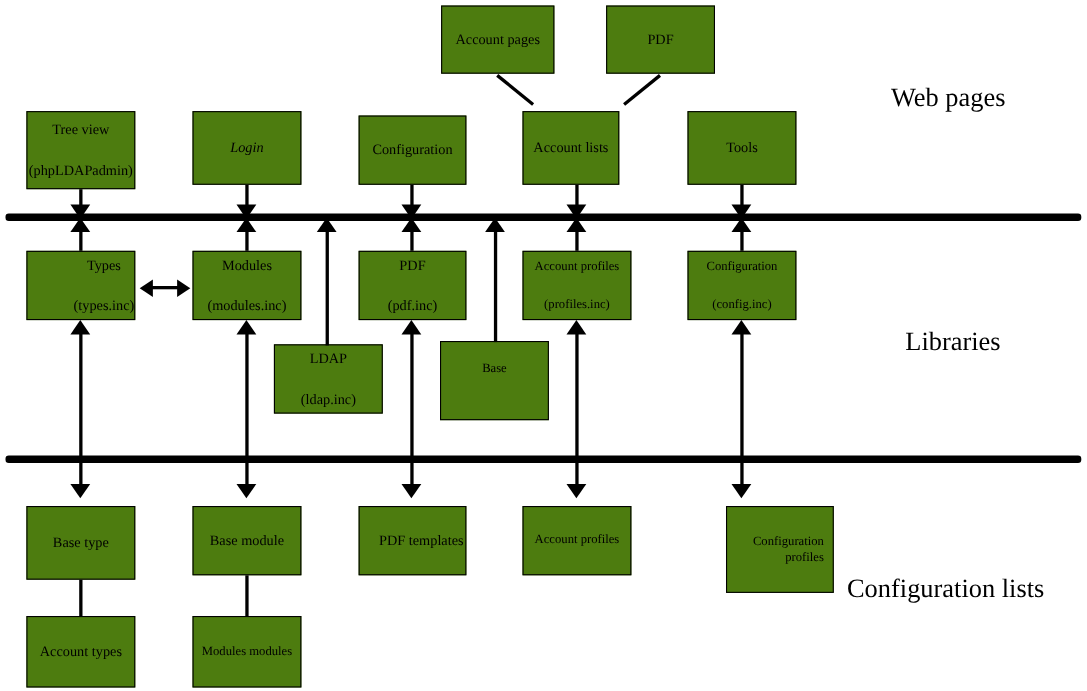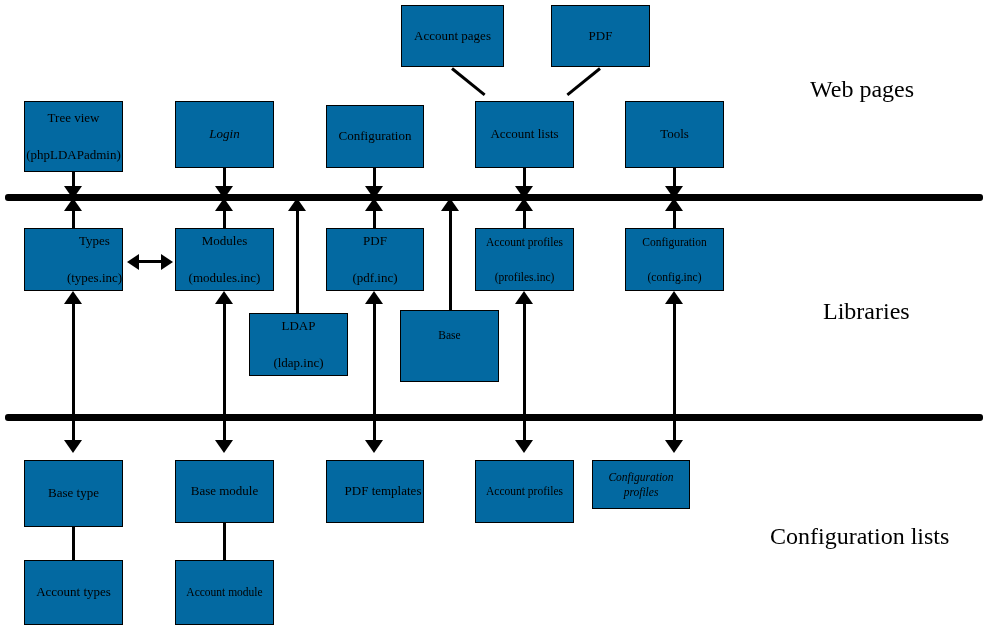--- a/index.html
+++ b/index.html
@@ -13,26 +13,26 @@
     width: 988px;
     height: 628px;
     background: #ffffff;
     overflow: hidden;
     font-family: "Liberation Serif", "DejaVu Serif", serif;
   }
   .box {
     position: absolute;
     box-sizing: border-box;
     border: 1px solid #000000;
-    background: #0369a1;
+    background: #4d7c0f;
     display: flex;
     flex-direction: column;
     align-items: center;
     justify-content: center;
-    text-align: center;
+    text-align: right;
     z-index: 5;
   }
   .box .line1 {
     font-size: 13px;
     color: #000000;
     line-height: 1.1;
     white-space: nowrap;
   }
   .box .line2 {
     font-size: 13px;
@@ -139,21 +139,21 @@
   </div>
 
   <div class="box" style="left:175px; top:101px; width:99px; height:67px;font-style:italic;">
     <span class="line1">Login</span>
   </div>
 
   <div class="box" style="left:326px; top:105px; width:98px; height:63px;">
     <span class="line1">Configuration</span>
   </div>
 
-  <div class="box" style="left:475px; top:101px; width:99px; height:67px;">
+  <div class="box" style="left:475px; top:101px; width:88px; height:67px;">
     <span class="line1">Account lists</span>
   </div>
 
   <div class="box" style="left:625px; top:101px; width:99px; height:67px;">
     <span class="line1">Tools</span>
   </div>
 
   <div class="section-label" style="left:810px; top:76px;">Web pages</div>
 
   <div class="hbar" style="left:5px; top:194px; width:978px;"></div>
@@ -270,30 +270,30 @@
   </div>
 
   <div class="box" style="left:326px; top:460px; width:98px; height:63px;padding-left:16px;">
     <span class="line1">PDF templates</span>
   </div>
 
   <div class="box tight" style="left:475px; top:460px; width:99px; height:63px;">
     <span class="line1">Account profiles</span>
   </div>
 
-  <div class="box tight" style="left:592px; top:460px; width:98px; height:49px;font-style:italic;">
+  <div class="box tight" style="left:660px; top:460px; width:98px; height:79px;">
     <span class="line1" style="white-space:normal; width:80px; line-height:1.25;">Configuration profiles</span>
   </div>
 
   <div class="section-label" style="left:770px; top:523px;">Configuration lists</div>
 
   <div class="vline" style="left:72px; top:527px; height:33px;"></div>
   <div class="vline" style="left:223px; top:523px; height:37px;"></div>
 
   <div class="box" style="left:24px; top:560px; width:99px; height:65px;">
     <span class="line1">Account types</span>
   </div>
 
   <div class="box tight" style="left:175px; top:560px; width:99px; height:65px;">
-    <span class="line1">Account module</span>
+    <span class="line1">Modules modules</span>
   </div>
 
 </div>
 
 </body></html>

